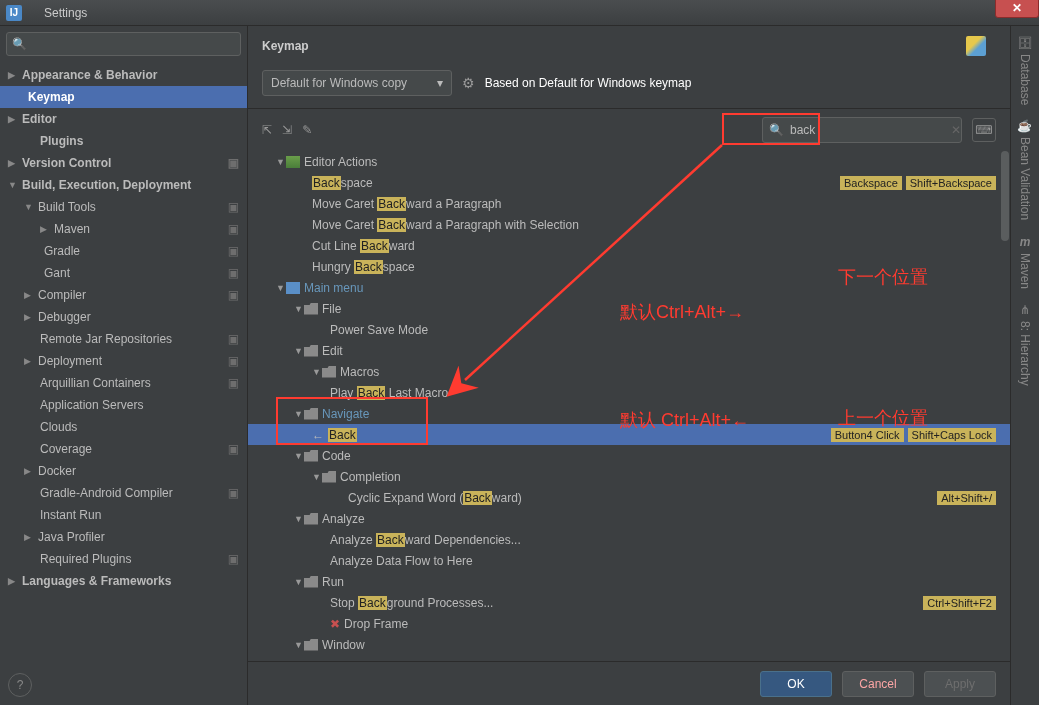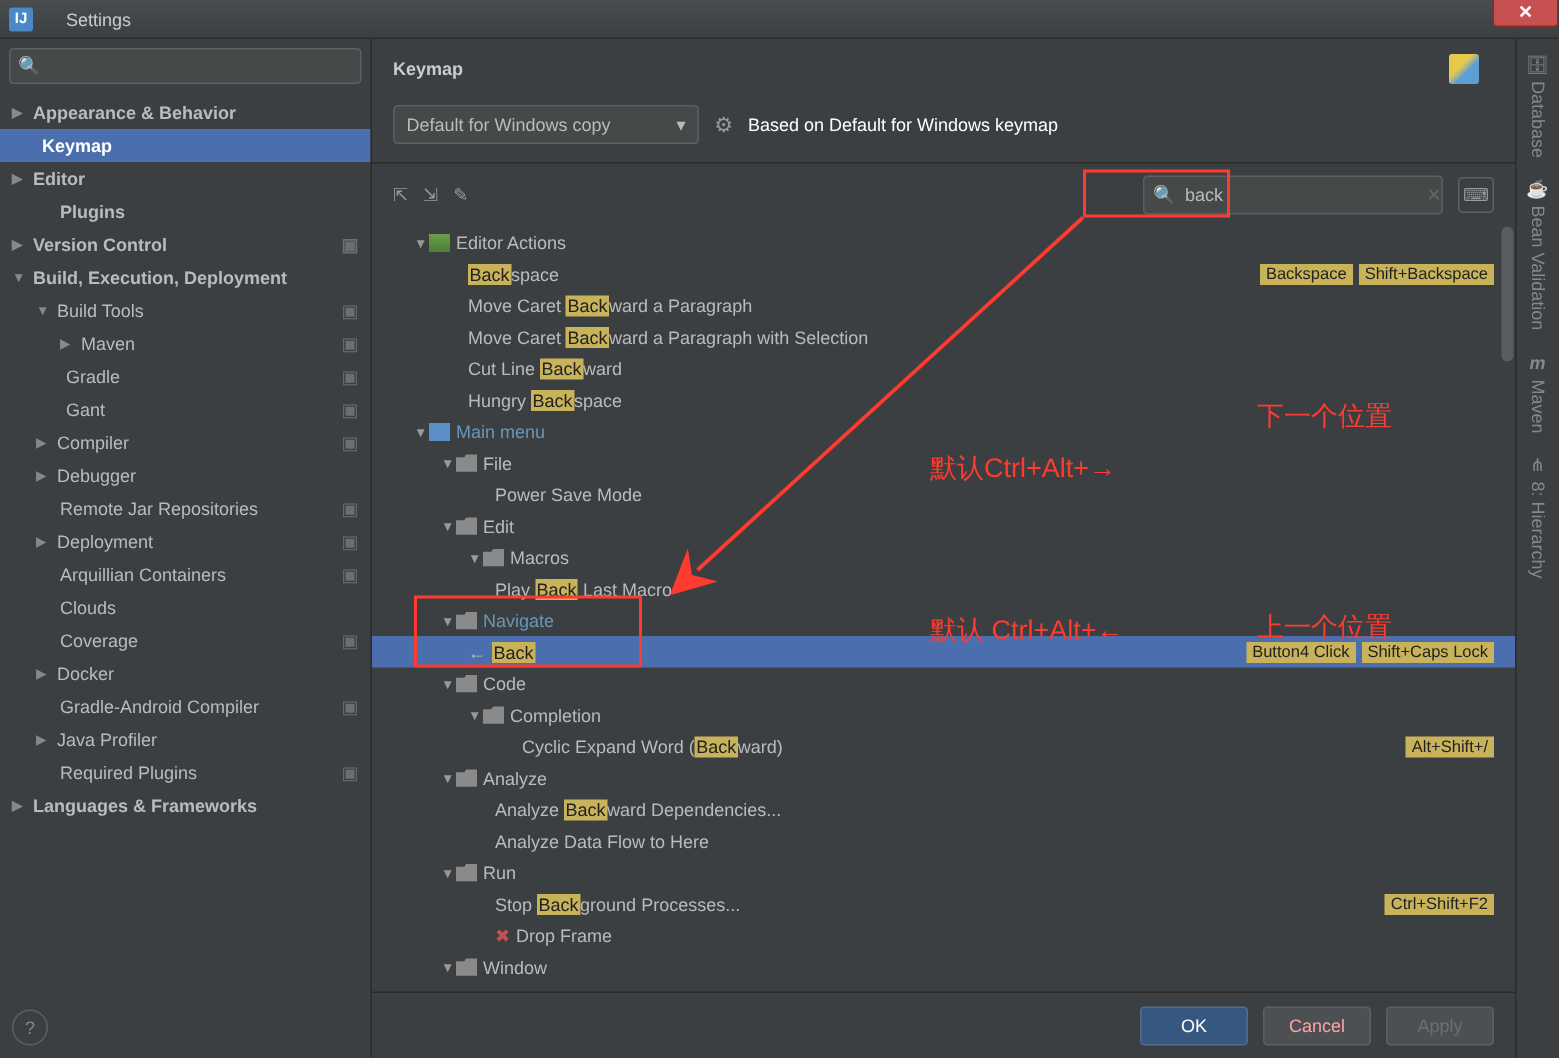--- a/index.html
+++ b/index.html
@@ -30,21 +30,21 @@
 .indent3 { padding-left: 44px; }
 
 .help-btn { margin: 8px; width: 24px; height: 24px; border: 1px solid #5e6060; border-radius: 12px; display: flex; align-items: center; justify-content: center; color: #888; }
 
 
 .main { flex: 1; display: flex; flex-direction: column; background: #3c3f41; position: relative; }
 .crumb { padding: 10px 14px 8px; color: #ccc; font-weight: bold; display: flex; align-items: center; }
 .crumb .sub-logo { margin-left: auto; margin-right: 10px; width: 20px; height: 20px; background: linear-gradient(135deg,#e6c84c 40%, #5ca0d3 60%); border-radius: 2px; }
 
 .dropdown-row { display: flex; align-items: center; padding: 6px 14px 12px; gap: 10px; border-bottom: 1px solid #2b2b2b; }
-.dropdown { height: 26px; background: #45494a; border: 1px solid #5e6060; border-radius: 3px; display: flex; align-items: center; padding: 0 8px; gap: 44px; color: #bbb; }
+.dropdown { height: 26px; background: #45494a; border: 1px solid #5e6060; border-radius: 3px; display: flex; align-items: center; padding: 0 8px; gap: 30px; color: #bbb; }
 .gear { color: #999; font-size: 14px; }
 .based-on { color: #ffffff; text-align: center; }
 
 .toolbar-row { display: flex; align-items: center; padding: 8px 14px; gap: 10px; }
 .tb-icon { color: #999; cursor: pointer; }
 .toolbar-row .spacer { flex: 1; }
 .keymap-search { width: 200px; height: 26px; background: #45494a; border: 1px solid #5e6060; border-radius: 3px; display: flex; align-items: center; padding: 0 6px; gap: 6px; }
 .keymap-search input { background: transparent; border: none; color: #bbb; outline: none; flex: 1; }
 .red-box { position: absolute; border: 2px solid #ff3b30; pointer-events: none; z-index: 50; }
 .find-shortcut { width: 24px; height: 24px; border: 1px solid #5e6060; border-radius: 3px; display: flex; align-items: center; justify-content: center; color: #999; }
@@ -158,33 +158,39 @@
       <div class="nav-item indent1">
           <span class="arrow">▶</span>
           <span>Deployment</span>
           <span class="sicon-right">▣</span>
         </div>
       <div class="nav-item indent2">
           <span>Arquillian Containers</span>
           <span class="sicon-right">▣</span>
         </div>
       <div class="nav-item indent2">
+          <span>Application Servers</span>
+        </div>
+      <div class="nav-item indent2">
           <span>Clouds</span>
         </div>
       <div class="nav-item indent2">
           <span>Coverage</span>
           <span class="sicon-right">▣</span>
         </div>
       <div class="nav-item indent1">
           <span class="arrow">▶</span>
           <span>Docker</span>
         </div>
       <div class="nav-item indent2">
           <span>Gradle-Android Compiler</span>
           <span class="sicon-right">▣</span>
+        </div>
+      <div class="nav-item indent2">
+          <span>Instant Run</span>
         </div>
       <div class="nav-item indent1">
           <span class="arrow">▶</span>
           <span>Java Profiler</span>
         </div>
       <div class="nav-item indent2">
           <span>Required Plugins</span>
           <span class="sicon-right">▣</span>
         </div>
       <div class="nav-item bold">

